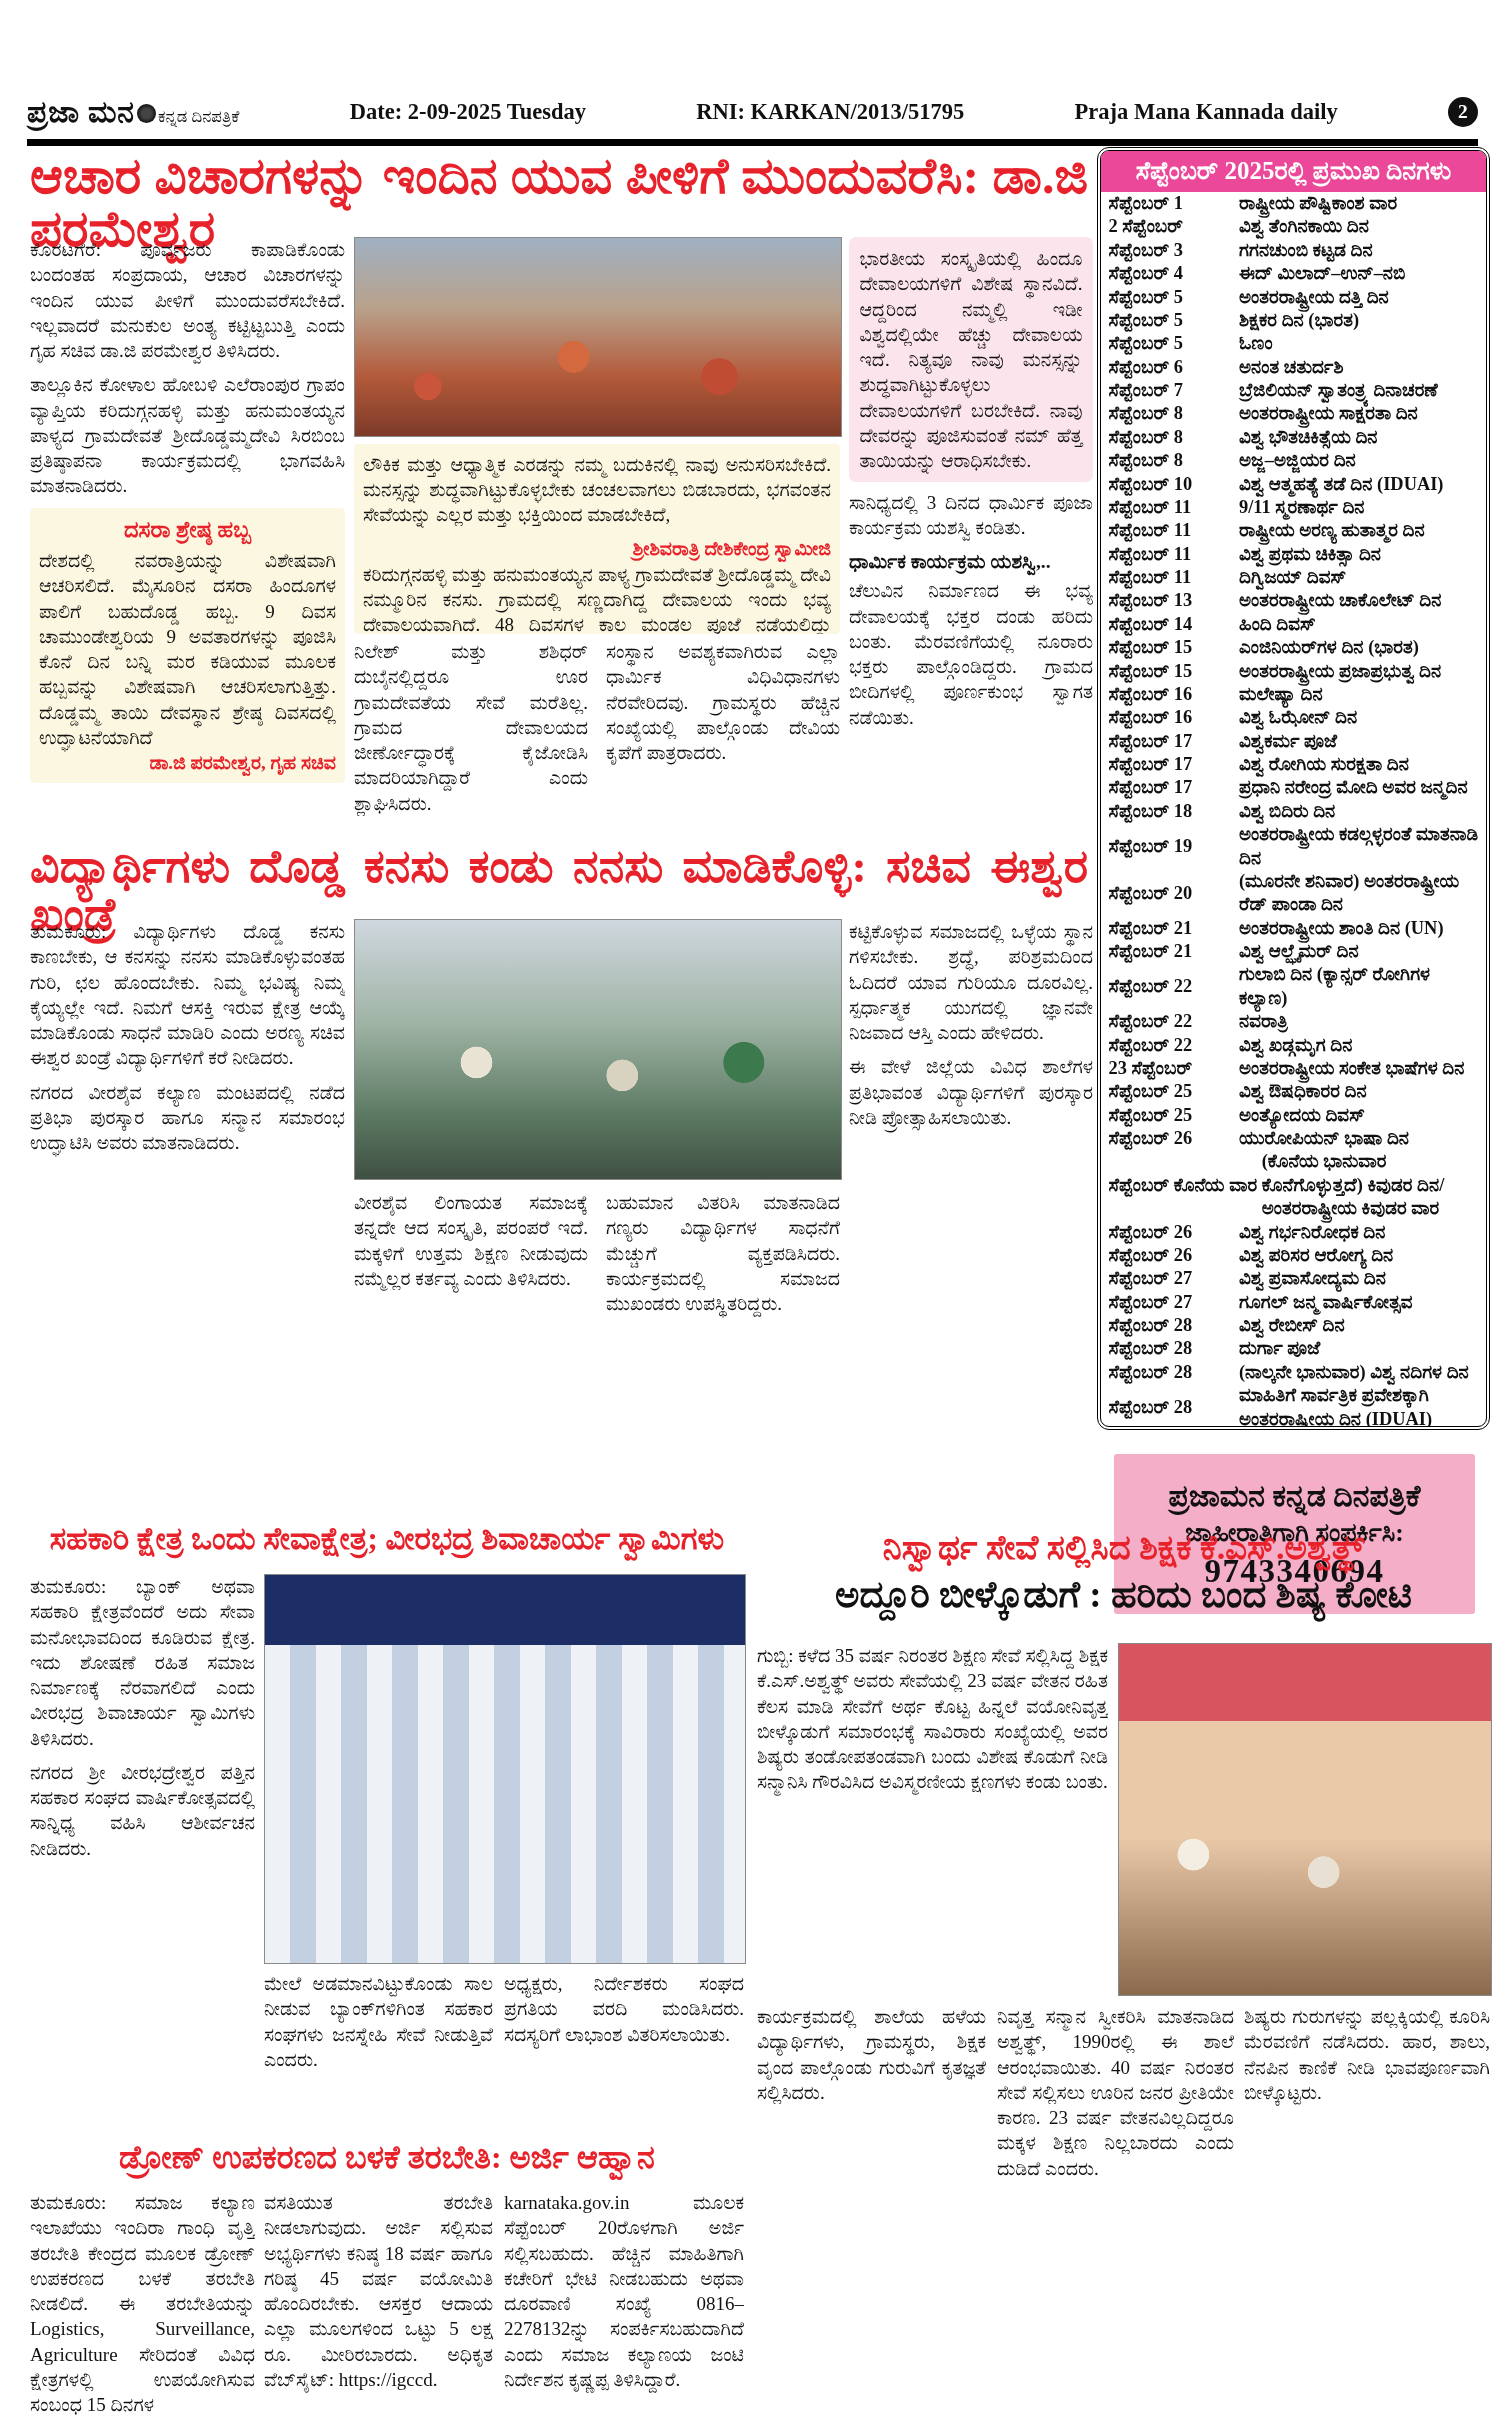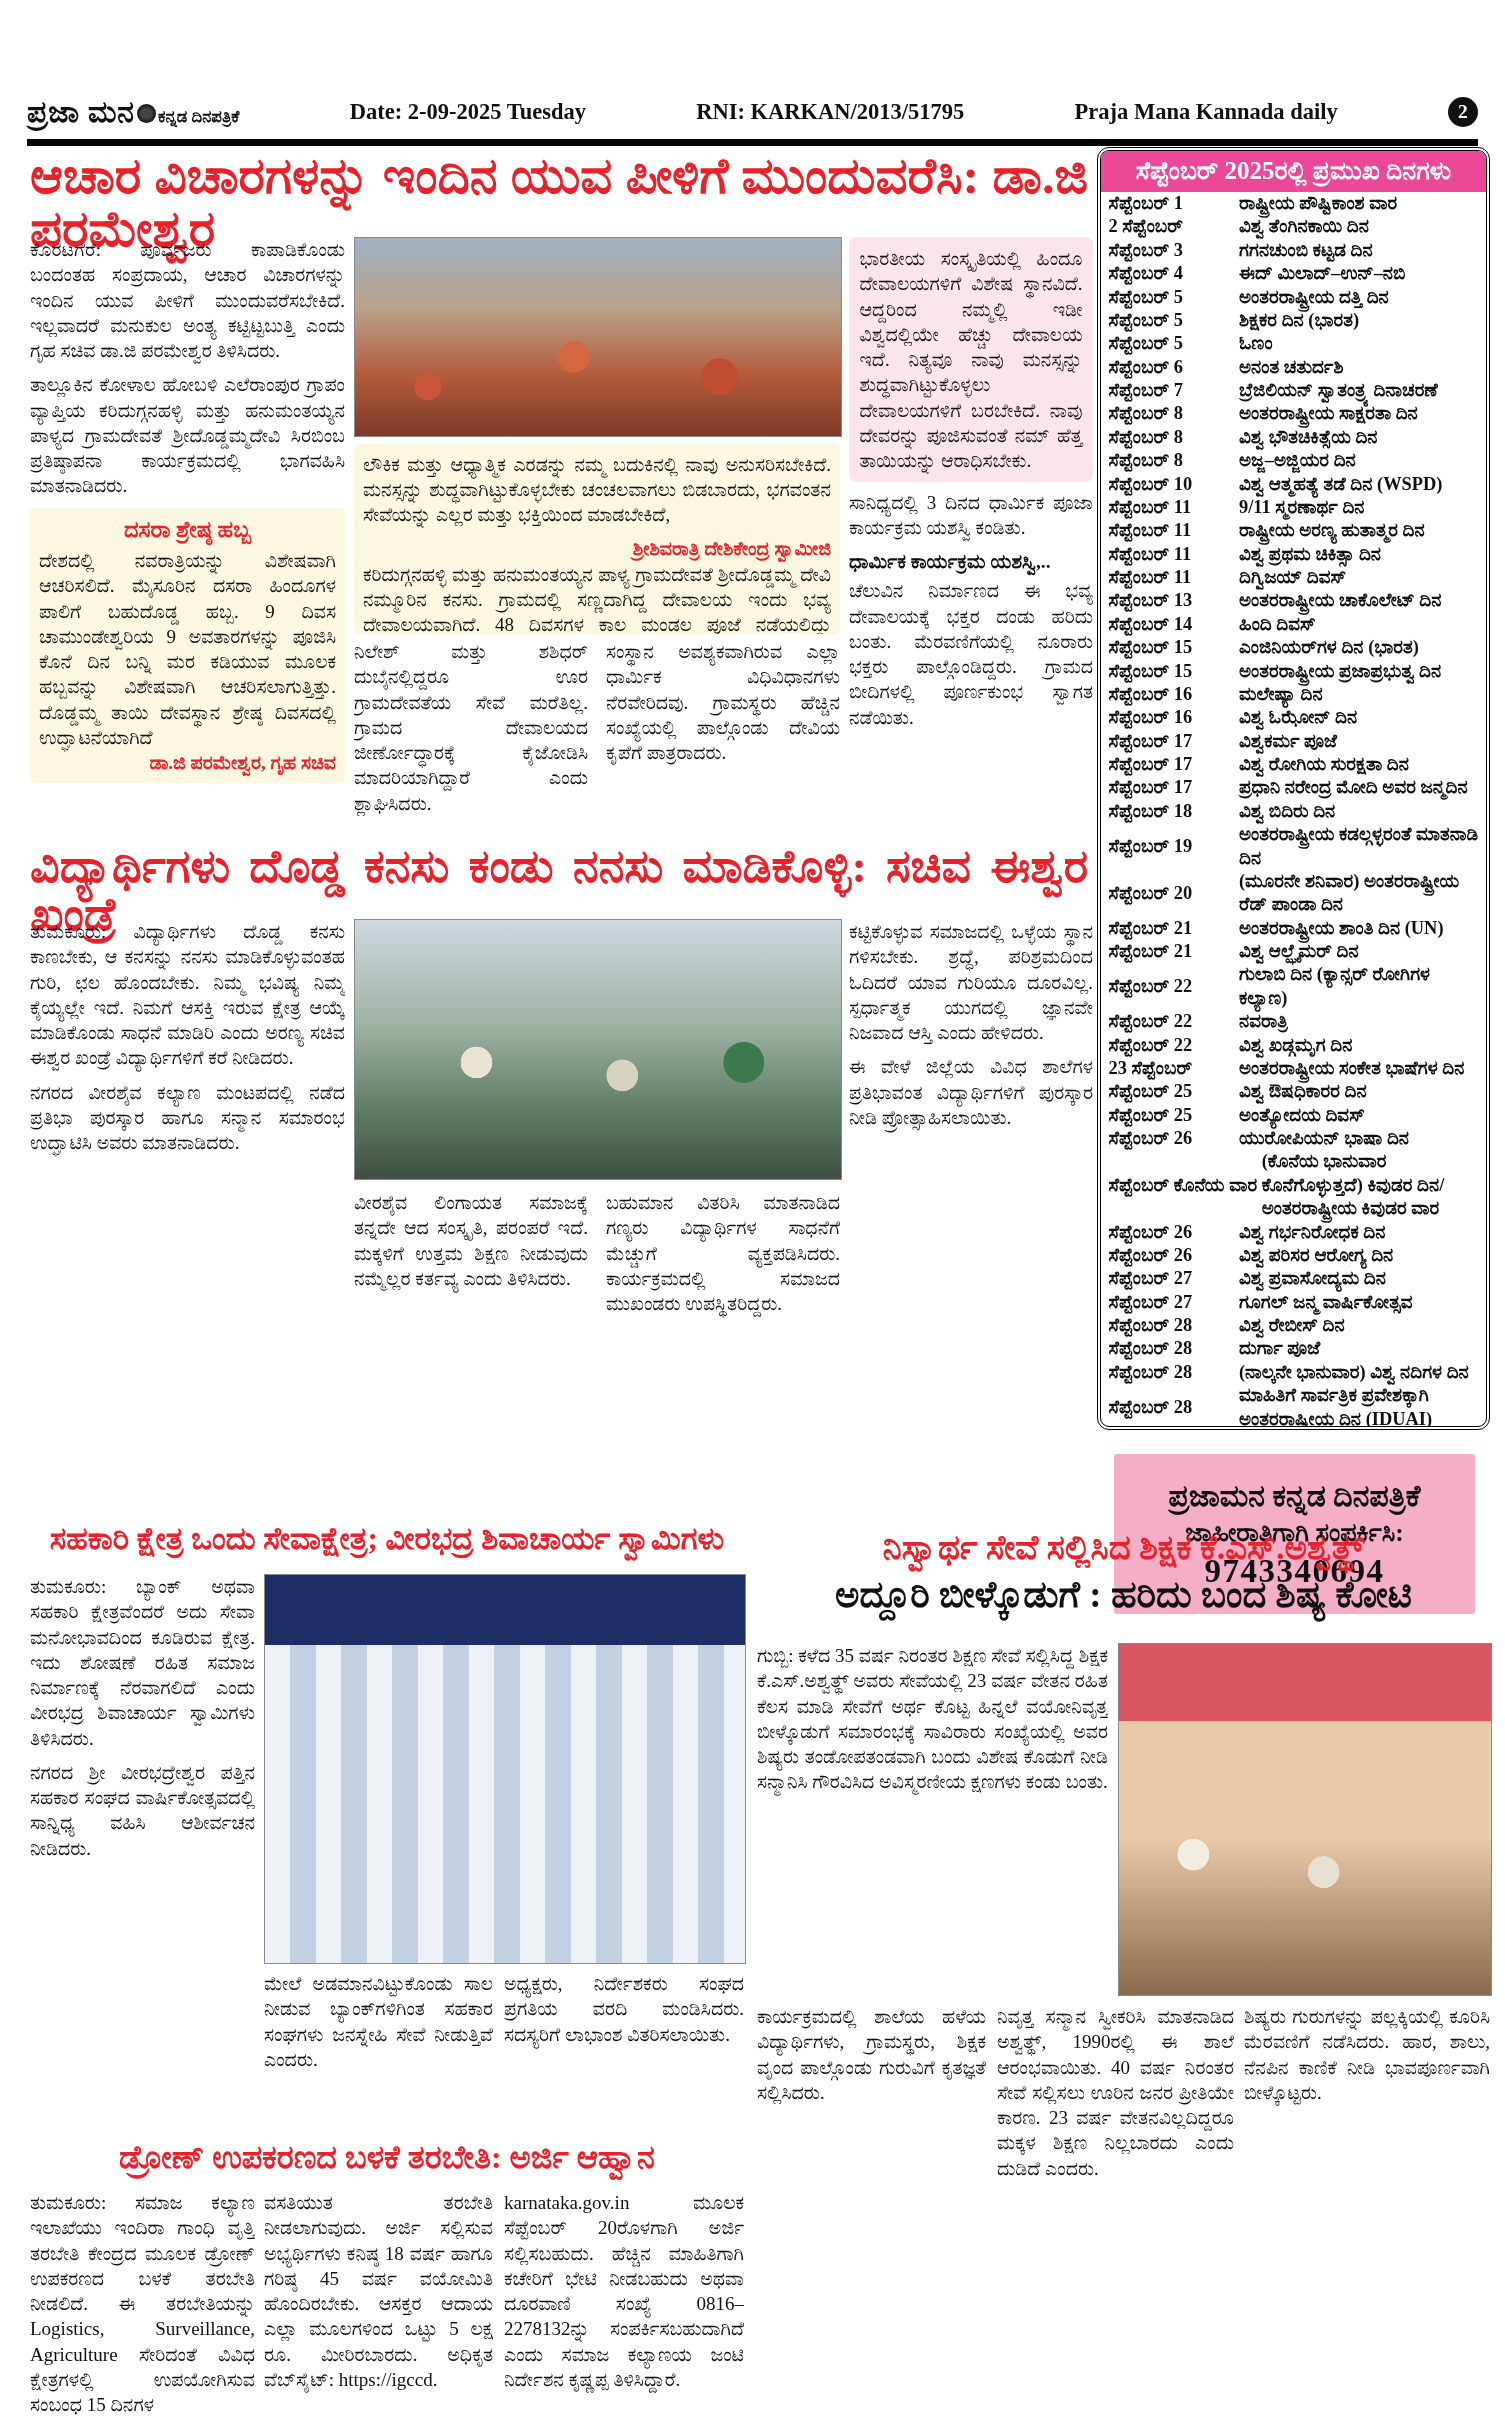--- a/index.html
+++ b/index.html
@@ -5,21 +5,21 @@
   html,body{margin:0;padding:0;background:#e9e9e9;}
   #page{position:relative;width:1505px;height:2426px;background:#ffffff;margin:0 auto;overflow:hidden;
         font-family:"Liberation Serif","DejaVu Serif",serif;color:#111;}
   .abs{position:absolute;}
   
   .hdr{left:27px;top:88px;width:1451px;height:48px;display:flex;align-items:center;justify-content:space-between;}
   .logo{display:flex;align-items:baseline;gap:2px;}
   .logo .nm{font-size:30px;font-weight:bold;letter-spacing:0.7px;}
   .logo .sun{display:inline-block;width:19.5px;height:19.5px;border-radius:50%;
              background:radial-gradient(circle,#444 35%,#111 70%);position:relative;top:1.5px;}
-  .logo .tag{font-size:16.5px;font-weight:bold;}
+  .logo .tag{font-size:16.5px;font-weight:normal;}
   .hmeta{font-size:22.5px;font-weight:bold;font-family:"Liberation Serif",serif;}
   .pgnum{width:30px;height:30px;border-radius:50%;background:#111;color:#fff;font-size:19.5px;font-weight:bold;
          display:flex;align-items:center;justify-content:center;}
   .hrule{left:27px;top:139px;width:1451px;height:6.7px;background:#000;}
   
   .hl{color:#e8222a;font-weight:bold;line-height:1.05;letter-spacing:0px;}
   .hl1{left:30px;top:150px;width:1058px;font-size:50px;text-align:justify;}
   .hl2{left:30px;top:843px;width:1058px;font-size:46px;text-align:justify;}
   .hl3{left:30px;top:1523px;width:714px;font-size:31px;text-align:center;}
   .hl4a{left:757px;top:1529px;width:733px;font-size:34px;text-align:center;color:#e8222a;font-weight:bold;}
@@ -168,21 +168,21 @@
         <div class="day-row">
         <span class="d">ಸೆಪ್ಟೆಂಬರ್ 8</span>
         <span class="e">ವಿಶ್ವ ಭೌತಚಿಕಿತ್ಸೆಯ ದಿನ</span>
       </div>
         <div class="day-row">
         <span class="d">ಸೆಪ್ಟೆಂಬರ್ 8</span>
         <span class="e">ಅಜ್ಜ–ಅಜ್ಜಿಯರ ದಿನ</span>
       </div>
         <div class="day-row">
         <span class="d">ಸೆಪ್ಟೆಂಬರ್ 10</span>
-        <span class="e">ವಿಶ್ವ ಆತ್ಮಹತ್ಯೆ ತಡೆ ದಿನ (WSPD)</span>
+        <span class="e">ವಿಶ್ವ ಆತ್ಮಹತ್ಯೆ ತಡೆ ದಿನ (IDUAI)</span>
       </div>
         <div class="day-row">
         <span class="d">ಸೆಪ್ಟೆಂಬರ್ 11</span>
         <span class="e">9/11 ಸ್ಮರಣಾರ್ಥ ದಿನ</span>
       </div>
         <div class="day-row">
         <span class="d">ಸೆಪ್ಟೆಂಬರ್ 11</span>
         <span class="e">ರಾಷ್ಟ್ರೀಯ ಅರಣ್ಯ ಹುತಾತ್ಮರ ದಿನ</span>
       </div>
         <div class="day-row">

